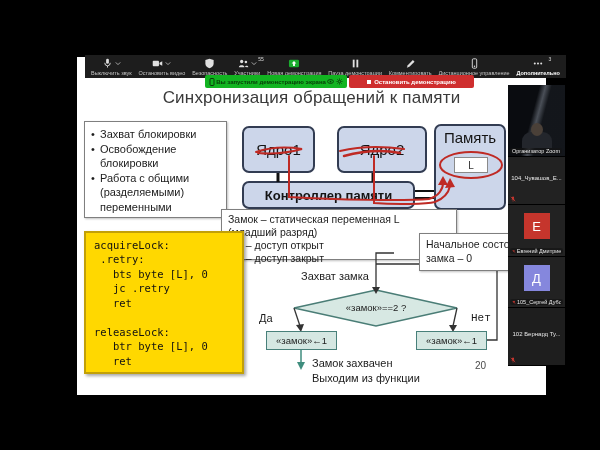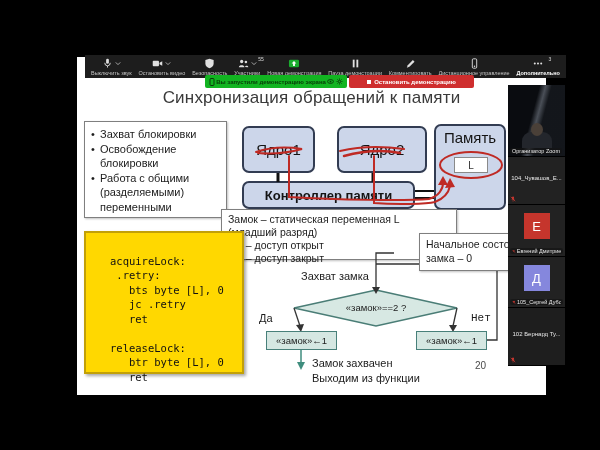--- a/index.html
+++ b/index.html
@@ -25,21 +25,21 @@
     border:1px solid #8a8a8a;display:flex;align-items:center;justify-content:center;
     font-size:10px;color:#333;z-index:2;}
   #controller{left:165px;top:124px;width:173px;height:28px;font-weight:bold;font-size:13px;}
   #lock-note{left:144px;top:152px;width:236px;height:51px;padding:3px 6px;font-size:10.5px;line-height:1.25;}
   #lock-note .b{padding-left:9px;position:relative;}
   #lock-note .b::before{content:"•";position:absolute;left:0;top:0;}
   #initial-note{left:317px;top:176px;width:121px;height:38px;padding:3px 6px;font-size:10.5px;
     line-height:1.35;z-index:3;margin-left:25px;}
   #code-box{position:absolute;left:7px;top:174px;width:160px;height:143px;background:#ffd800;
     border:2px solid #c2a007;box-shadow:2px 2px 3px rgba(0,0,0,.35);padding:5px 0 0 8px;z-index:2;}
-  #code-box pre{margin:16px;font-family:"DejaVu Sans Mono",monospace;font-size:10.5px;
+  #code-box pre{margin:0;font-family:"DejaVu Sans Mono",monospace;font-size:10.5px;
     line-height:1.38;color:#111;white-space:pre;}
   .flow-label{position:absolute;font-size:11px;color:#1c1c1c;z-index:3;}
   #flow-capture{left:224px;top:213px;}
   #flow-yes{left:182px;top:255px;}
   #flow-no{left:394px;top:255px;font-family:Liberation Mono, monospace;}
   #flow-cond{left:239px;top:245px;width:120px;text-align:center;font-size:9.5px;}
   .flow-box{position:absolute;width:71px;height:19px;background:#d5e7e2;border:1.5px solid #48807a;
     display:flex;align-items:center;justify-content:center;font-size:9.5px;color:#1c1c1c;z-index:3;}
   #flow-box-yes{left:189px;top:274px;}
   #flow-box-no{left:339px;top:274px;}

